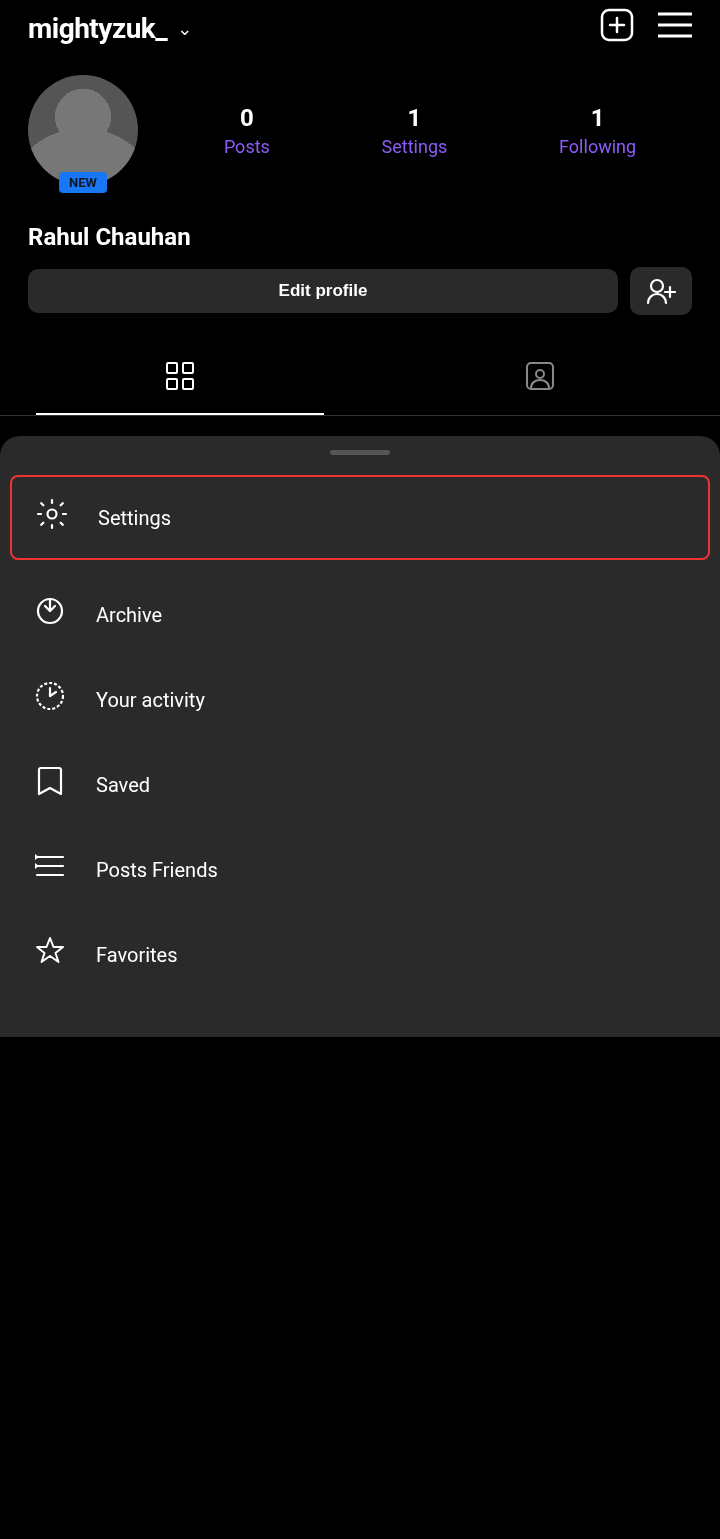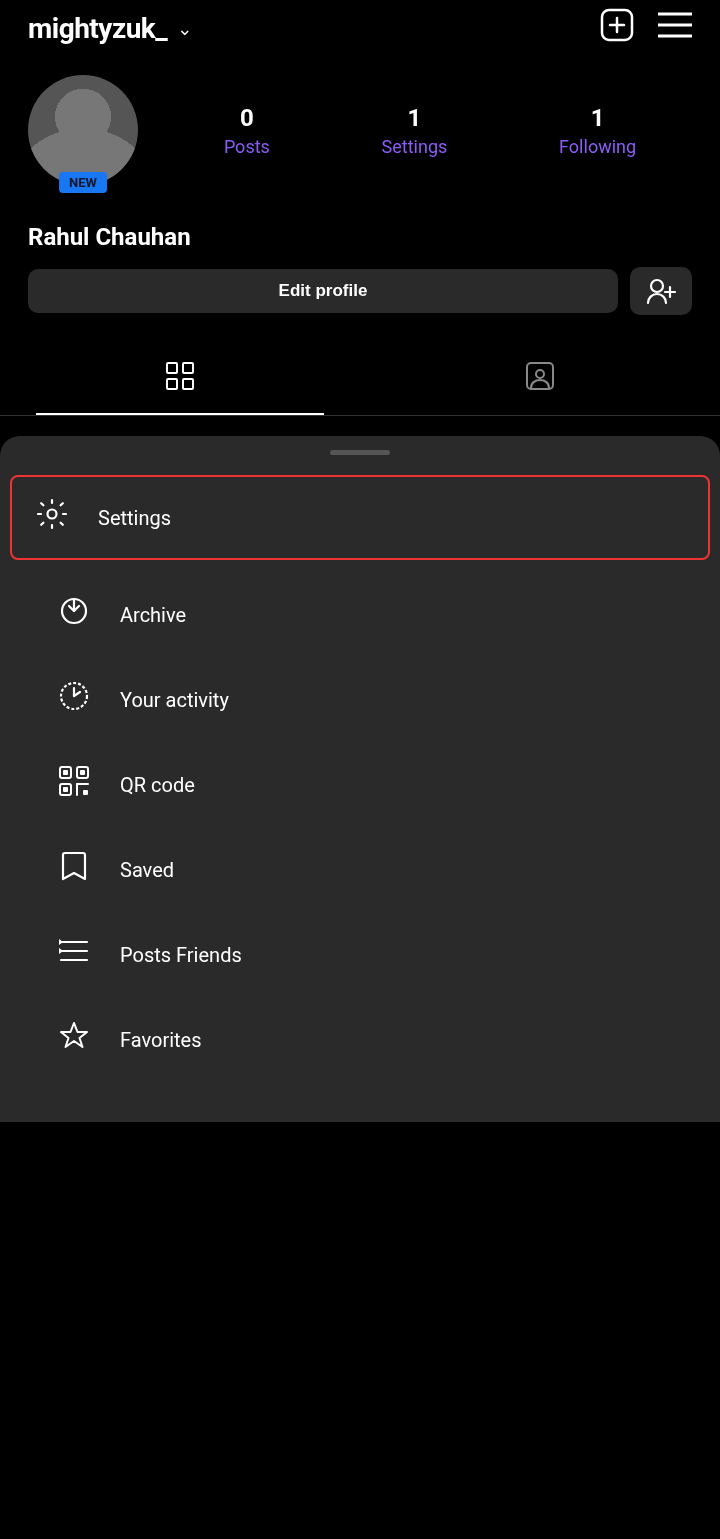--- a/index.html
+++ b/index.html
@@ -198,21 +198,20 @@
       background: #555;
       border-radius: 3px;
     }
     .menu-item {
       display: flex;
       align-items: center;
       gap: 28px;
       padding: 22px 32px;
       cursor: pointer;
       border-radius: 0;
-      margin-left: 24px;
     }
     .menu-item.highlighted {
       border: 2.5px solid #e33;
       border-radius: 8px;
       margin: 12px 10px;
       padding: 20px 22px;
     }
     .menu-item-icon {
       font-size: 28px;
       color: #fff;
@@ -344,36 +343,20 @@
     <span class="menu-item-icon">
       <svg width="34" height="34" viewBox="0 0 34 34" fill="none" xmlns="http://www.w3.org/2000/svg">
         <circle cx="17" cy="17" r="13" stroke="white" stroke-width="2.2" stroke-dasharray="3 2"></circle>
         <path d="M17 17 L17 9" stroke="white" stroke-width="2.2" stroke-linecap="round"></path>
         <path d="M17 17 L23 13" stroke="white" stroke-width="2.2" stroke-linecap="round"></path>
       </svg>
     </span>
     <span class="menu-item-label">Your activity</span>
   </div>
 
-  <div class="menu-item">
-    <span class="menu-item-icon">
-      <svg width="34" height="34" viewBox="0 0 34 34" fill="none" xmlns="http://www.w3.org/2000/svg">
-        <rect x="3" y="3" width="11" height="11" rx="2" stroke="white" stroke-width="2"></rect>
-        <rect x="20" y="3" width="11" height="11" rx="2" stroke="white" stroke-width="2"></rect>
-        <rect x="3" y="20" width="11" height="11" rx="2" stroke="white" stroke-width="2"></rect>
-        <rect x="6" y="6" width="5" height="5" rx="1" fill="white"></rect>
-        <rect x="23" y="6" width="5" height="5" rx="1" fill="white"></rect>
-        <rect x="6" y="23" width="5" height="5" rx="1" fill="white"></rect>
-        <line x1="20" y1="20" x2="20" y2="31" stroke="white" stroke-width="2" stroke-linecap="round"></line>
-        <line x1="20" y1="20" x2="31" y2="20" stroke="white" stroke-width="2" stroke-linecap="round"></line>
-        <rect x="26" y="26" width="5" height="5" rx="1" fill="white"></rect>
-      </svg>
-    </span>
-    <span class="menu-item-label">QR code</span>
-  </div>
 
   <div class="menu-item">
     <span class="menu-item-icon">
       <svg width="34" height="34" viewBox="0 0 34 34" fill="none" xmlns="http://www.w3.org/2000/svg">
         <path d="M8 4 H26 A2 2 0 0 1 28 6 V30 L17 24 L6 30 V6 A2 2 0 0 1 8 4 Z" stroke="white" stroke-width="2.2" stroke-linejoin="round" fill="none"></path>
       </svg>
     </span>
     <span class="menu-item-label">Saved</span>
   </div>
 

